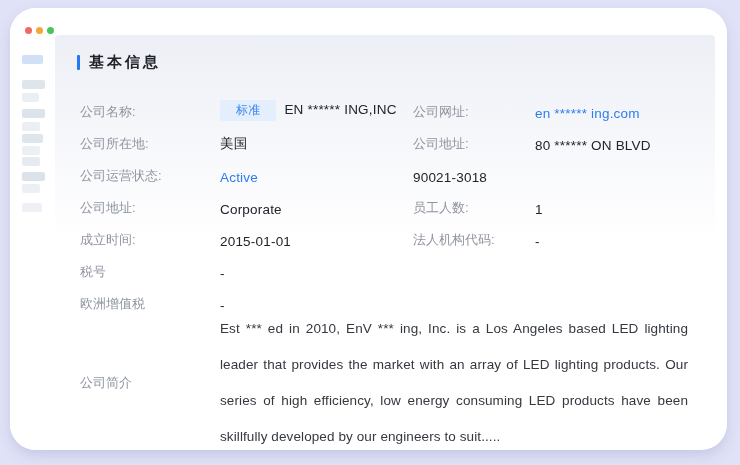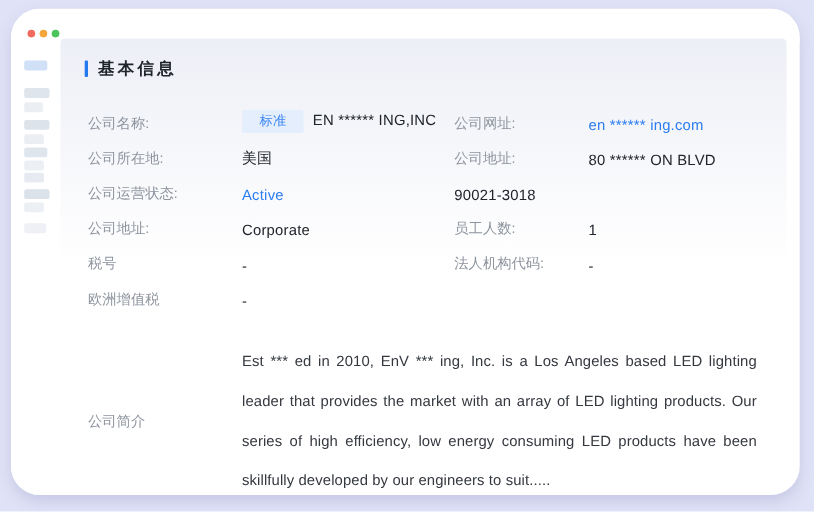--- a/index.html
+++ b/index.html
@@ -104,20 +104,24 @@
       </div>
       <div class="row">
         <span class="label">公司运营状态:</span>
         <span class="value link">Active</span>
       </div>
       <div class="row">
         <span class="label">公司地址:</span>
         <span class="value">Corporate</span>
       </div>
       <div class="row">
+        <span class="label">成立时间:</span>
+        <span class="value">2015-01-01</span>
+      </div>
+      <div class="row">
         <span class="label">税号</span>
         <span class="value">-</span>
       </div>
       <div class="row">
         <span class="label">欧洲增值税</span>
         <span class="value">-</span>
       </div>
     </div>
 
     <div class="col col-right">

